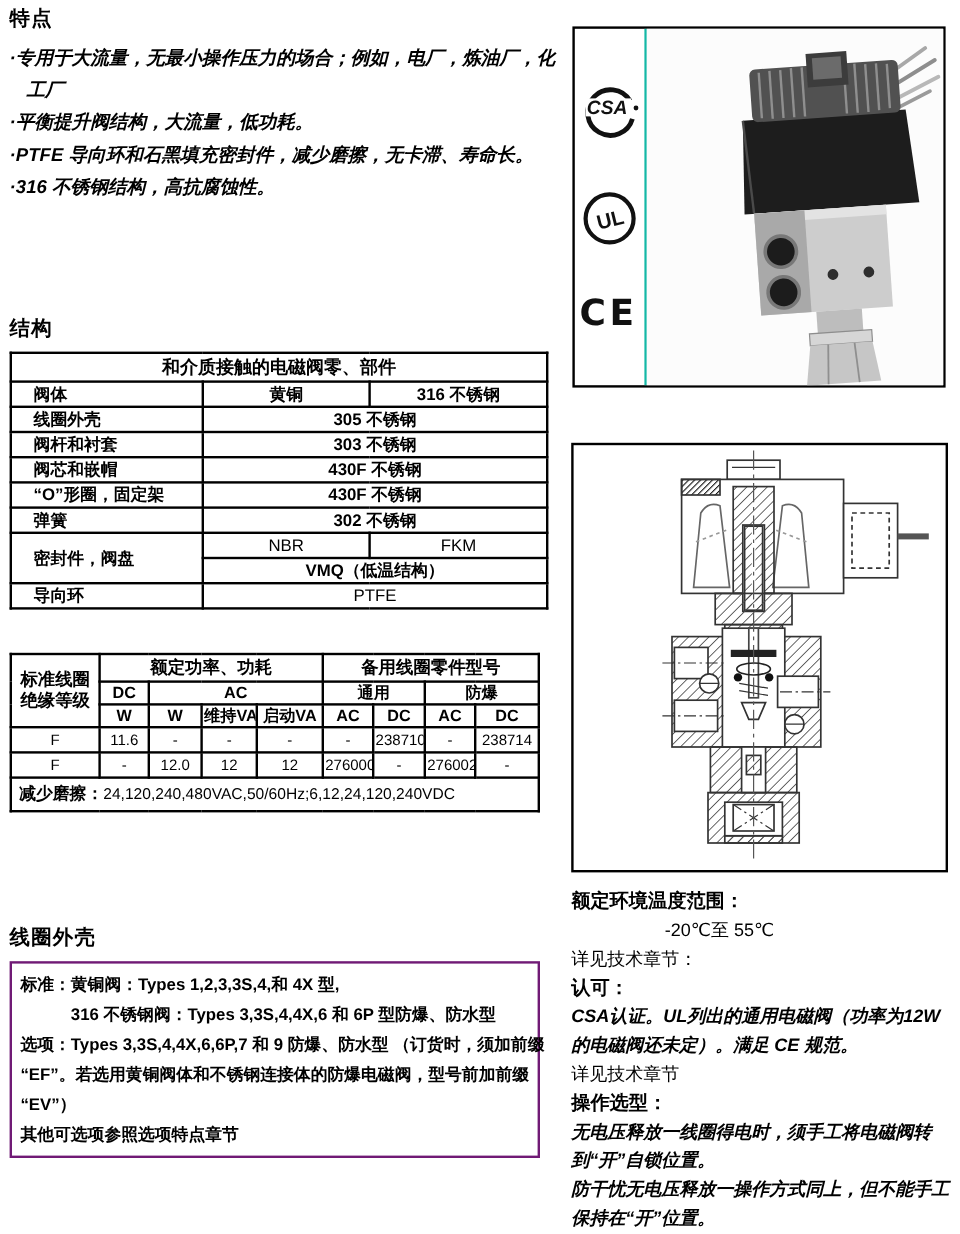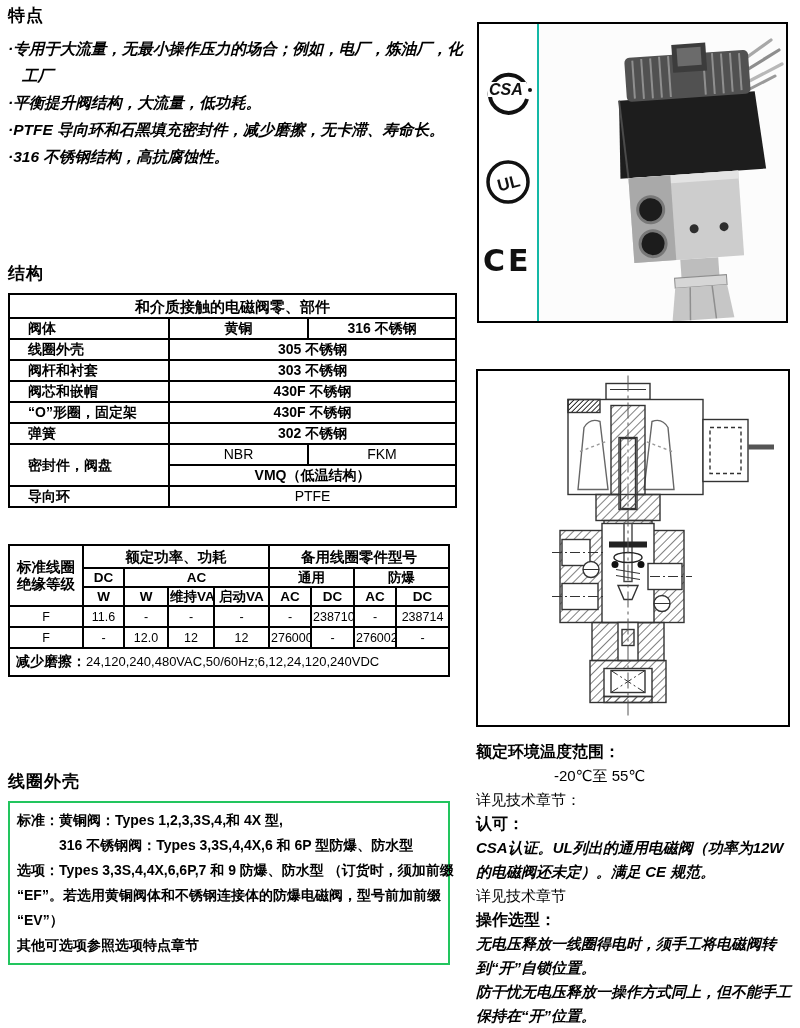--- a/index.html
+++ b/index.html
@@ -33,21 +33,21 @@
   .elec td { text-align:center; padding:0 1px; }
   .elec .h { font-weight:bold; font-size:13.5px; height:17px; line-height:16px; }
   .elec .big { font-size:14.5px; height:21px; }
   .elec .stack div { line-height:17px; }
   .elec tr.data td { font-weight:normal; font-size:12.5px; height:19px; }
   .elec .foot { text-align:left; padding:3px 6px; font-weight:normal; font-size:13px; height:20px; }
   .elec .foot .b { font-weight:bold; font-size:14px; }
 
   
   .coil { left:8px; top:770px; }
-  .coil-box { width:424px; border:2px solid #22c55e; padding:5px 7px;
+  .coil-box { width:424px; border:2px solid #701a75; padding:5px 7px;
     font-size:14px; font-weight:bold; line-height:25px; white-space:nowrap; }
   .coil-box .ind { padding-left:42px; }
 
   
   .photo-box { left:477px; top:22px; width:311px; height:301px; border:2px solid #000;
     box-sizing:border-box; display:flex; }
   .cert-col { width:58px; border-right:2px solid #14b8a6; display:flex; flex-direction:column;
     align-items:center; padding-top:40px; gap:36px; }
   .photo-area { flex:1; position:relative; background:#fdfdfd; }
   .photo-area svg { position:absolute; left:0; top:0; }

